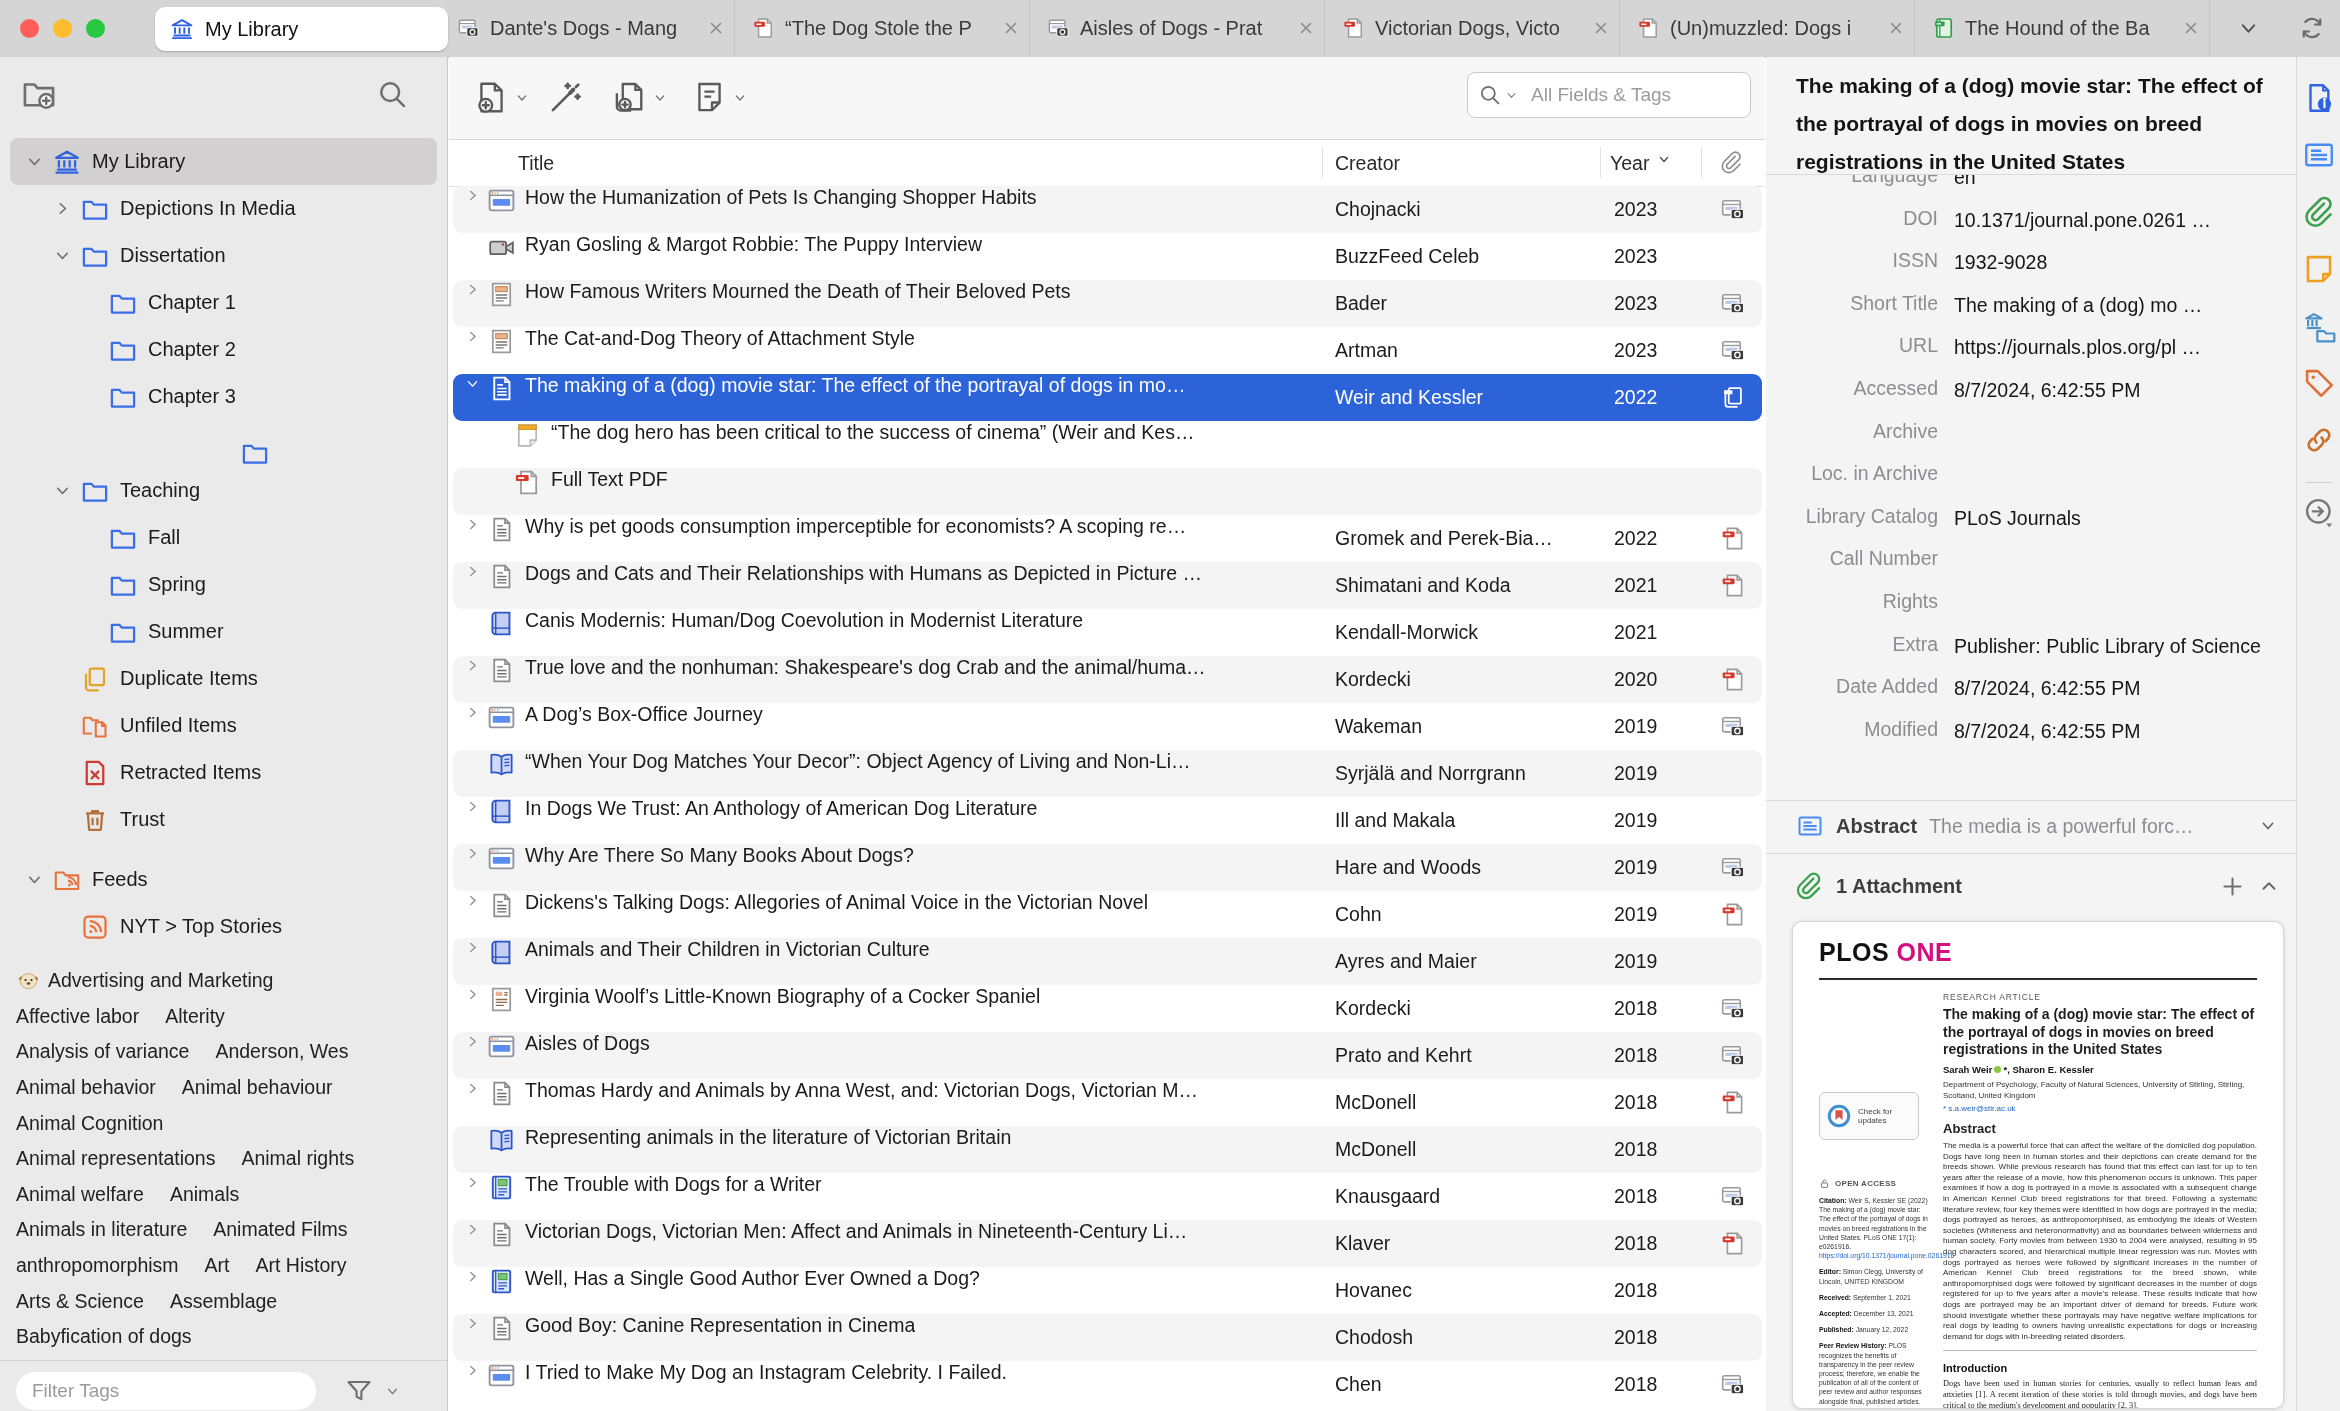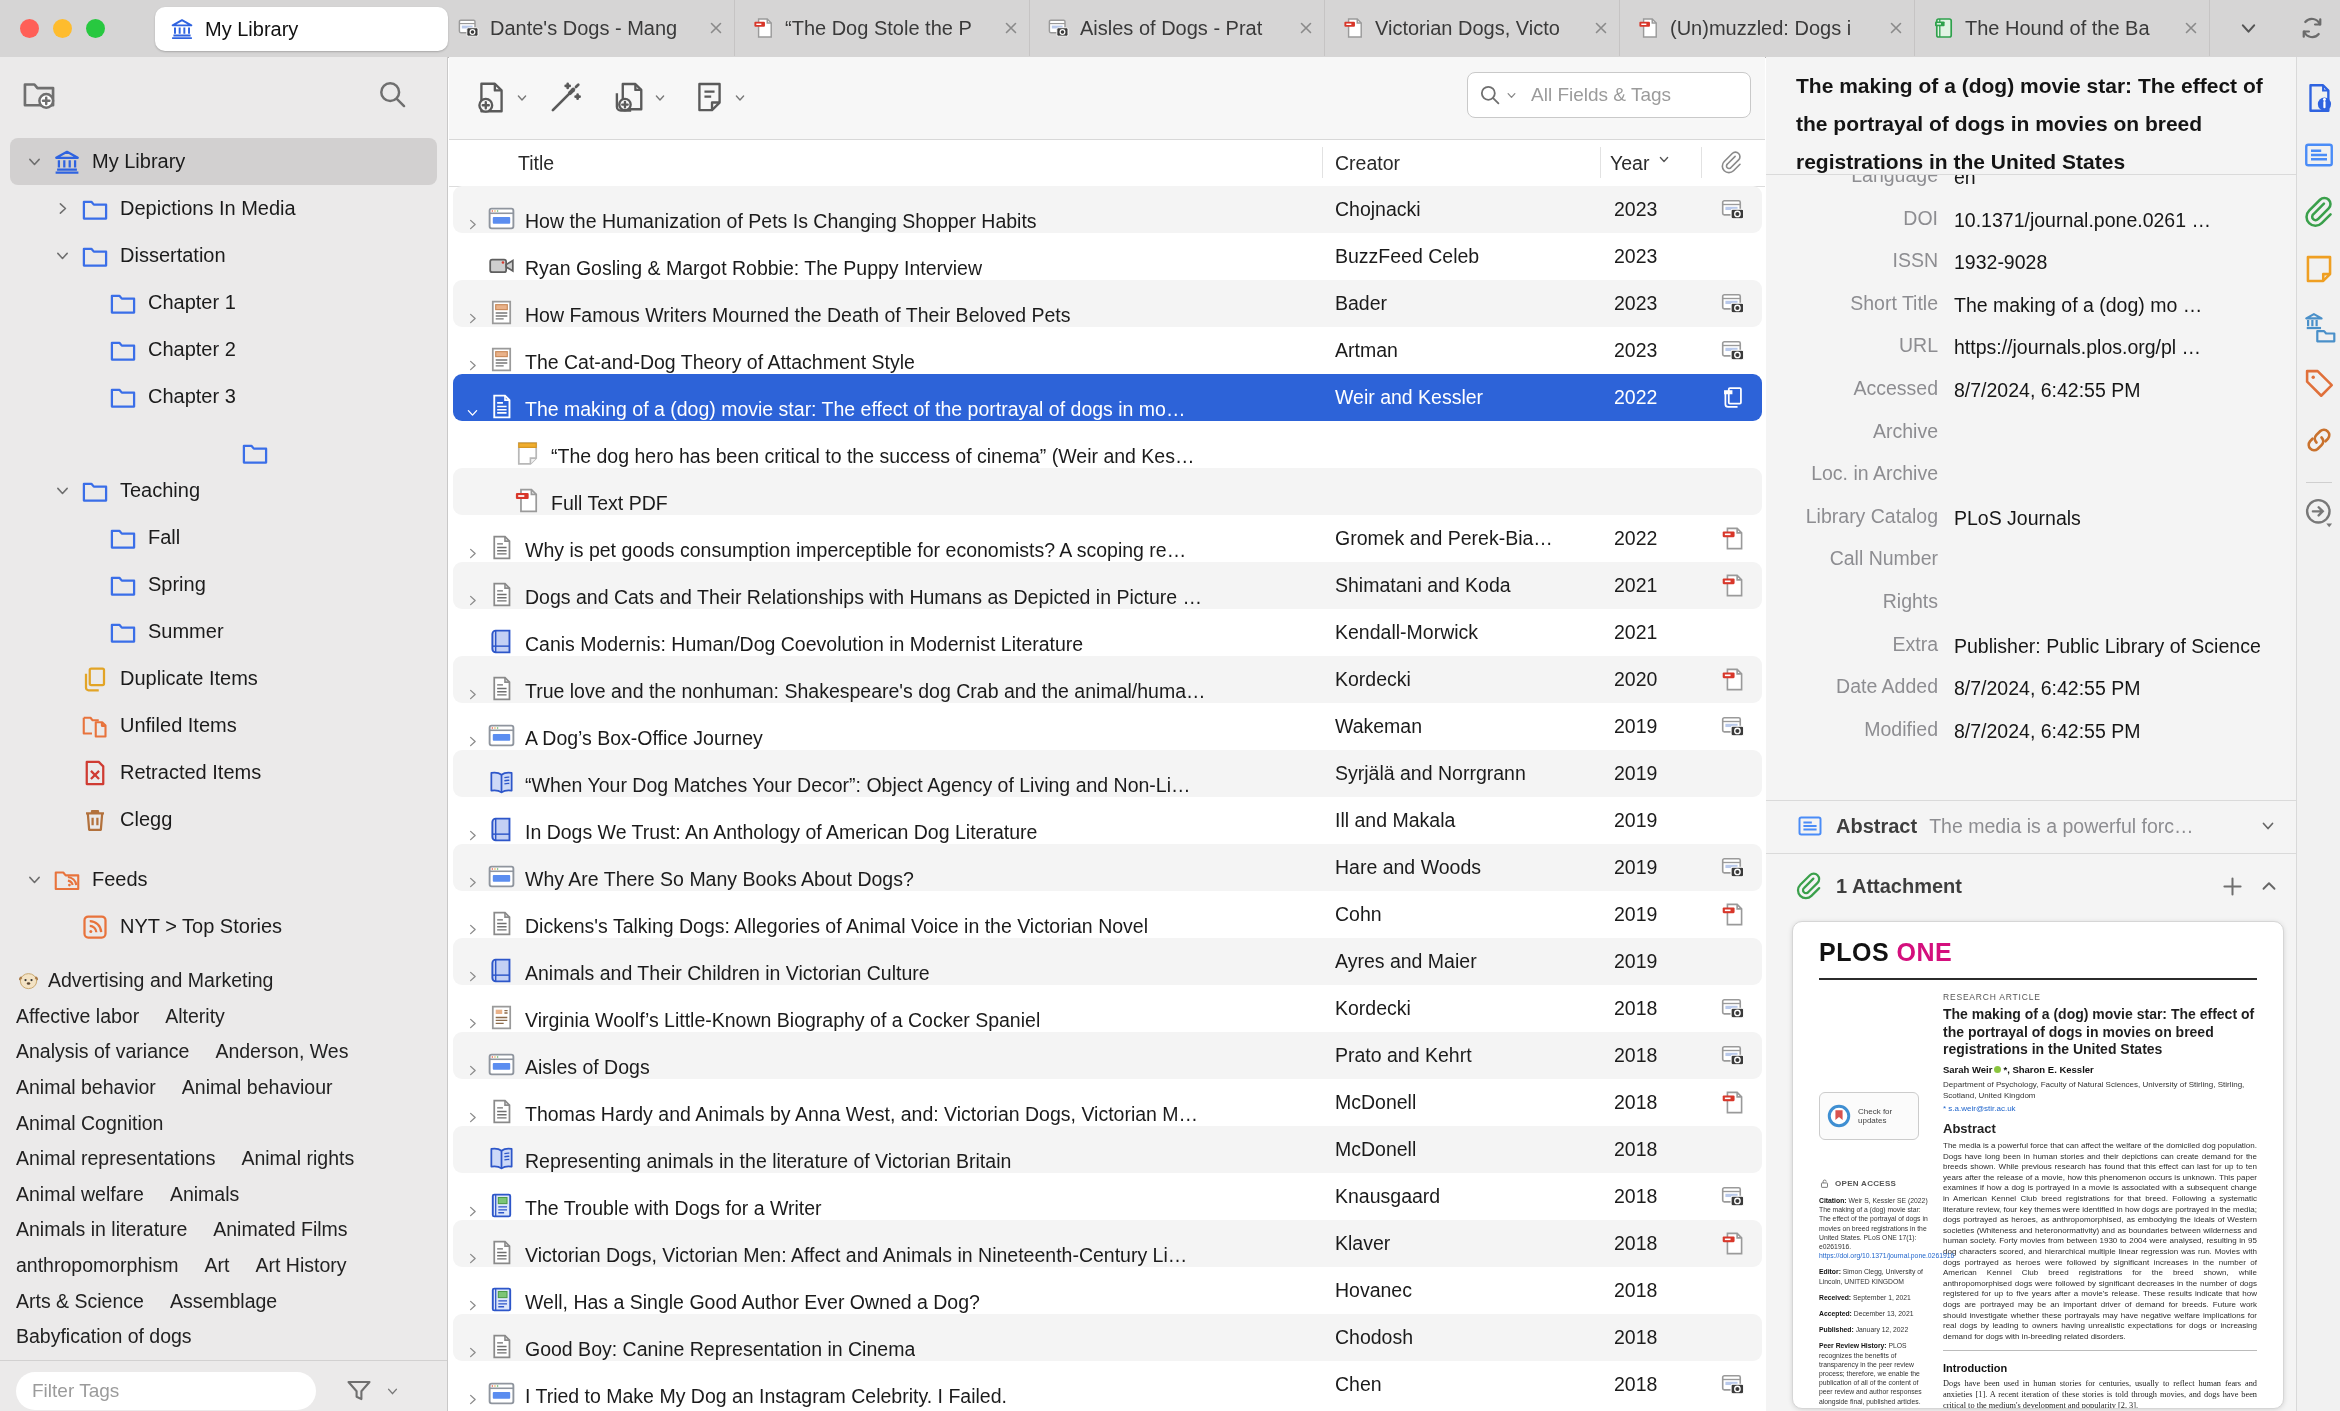--- a/index.html
+++ b/index.html
@@ -66,21 +66,21 @@
   #th-year{left:1161px;display:flex;gap:7px}
   #th-year .tchev{width:16px;height:16px;color:#555}
   #th-clip{position:absolute;left:1270px;top:11px;width:25px;height:25px}
   .th-sep{position:absolute;top:8px;bottom:8px;width:1px;background:#e2e2e2}
   #sep1{left:873px}#sep2{left:1151px}#sep3{left:1252px}
 
   #rows{position:absolute;left:0;right:0;top:129px;bottom:0;overflow:hidden}
   .trow{position:relative;height:47px;margin:0 3px 0 4px;border-radius:9px;font-size:19.5px;color:#1b1b1b}
   .trow.stripe{background:#f4f4f4}
   .trow.sel{background:var(--selection,#2d63d8);color:#fff}
-  .tcell-title{position:absolute;left:0;top:0;bottom:0;width:868px;display:flex;align-items:flex-end;padding-left:12px;overflow:hidden;box-sizing:border-box}
+  .tcell-title{position:absolute;left:0;top:0;bottom:0;width:868px;display:flex;align-items:flex-start;padding-left:12px;overflow:hidden;box-sizing:border-box}
   .tcell-title.child{padding-left:38px}
   .texp{width:22px;height:18px;flex:none;display:flex;align-items:center;color:#8c8c8c}
   .trow.sel .texp{color:#fff}
   .texp svg{width:15px;height:15px}
   .tic{width:29px;height:29px;flex:none;margin-right:9px}
   .tlbl{white-space:nowrap;overflow:hidden}
   .tcell-creator{position:absolute;left:882px;top:0;bottom:0;width:268px;display:flex;align-items:center;white-space:nowrap;overflow:hidden}
   .tcell-year{position:absolute;left:1161px;top:0;bottom:0;width:90px;display:flex;align-items:center}
   .tcell-attach{position:absolute;left:1256px;top:0;bottom:0;width:48px;display:flex;align-items:center;justify-content:center}
   .aic{width:27px;height:27px}
@@ -454,21 +454,21 @@
           <span class="schev"></span>
           <span class="sic">
             <svg viewBox="0 0 20 20">
               <g fill="none" stroke="#b2713c" stroke-width="1.5" stroke-linejoin="round">
                 <path d="M4 5.5h12M8 5.5V4h4v1.5"></path>
                 <path d="M5.2 5.5l.9 11h7.8l.9-11"></path>
                 <path d="M8.4 8.5v5M11.6 8.5v5"></path>
               </g>
             </svg>
           </span>
-          <span class="slbl">Clegg</span>
+          <span class="slbl">Trust</span>
         </div>
         <div class="srow" style="padding-left: 16px; margin-top: 13px;">
           <span class="schev">
             <svg viewBox="0 0 20 20">
               <path d="M4.5 7.5l5.5 6 5.5-6" fill="none" stroke="currentColor" stroke-width="1.8" stroke-linecap="round" stroke-linejoin="round"></path>
             </svg>
           </span>
           <span class="sic">
             <svg viewBox="0 0 20 20">
               <g fill="none" stroke="#e8733c" stroke-width="1.4" stroke-linejoin="round">

